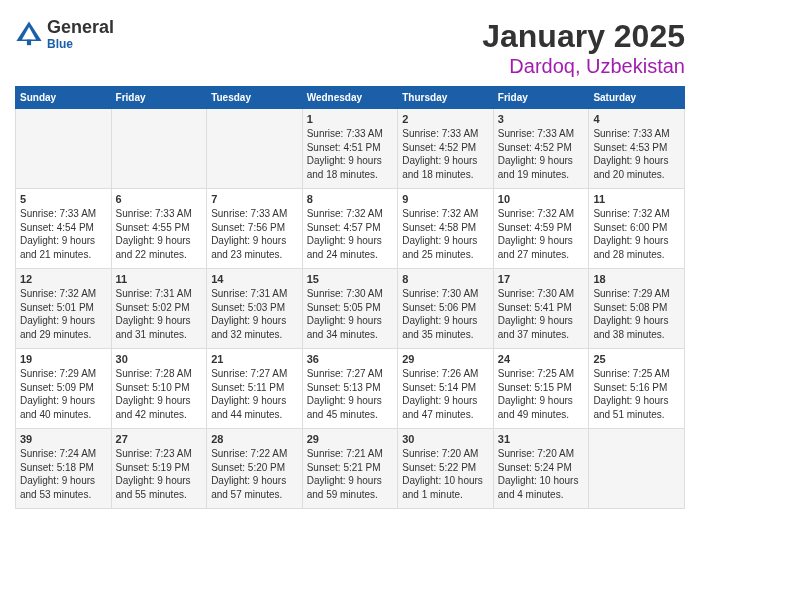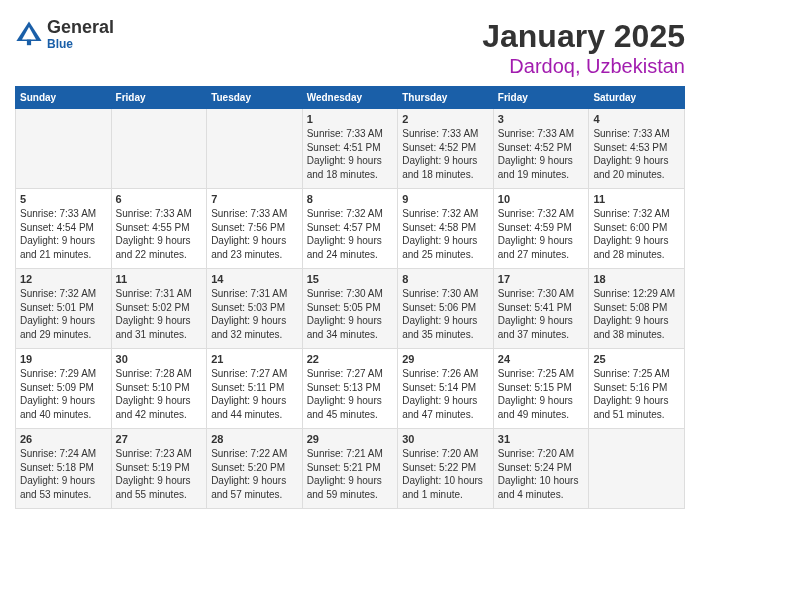--- a/index.html
+++ b/index.html
@@ -257,21 +257,21 @@
           </td>
           <td>
             <span class="day-num">17</span>
             <div class="cell-text">Sunrise: 7:30 AM
 Sunset: 5:41 PM
 Daylight: 9 hours
 and 37 minutes.</div>
           </td>
           <td>
             <span class="day-num">18</span>
-            <div class="cell-text">Sunrise: 12:29 AM
+            <div class="cell-text">Sunrise: 7:29 AM
 Sunset: 5:08 PM
 Daylight: 9 hours
 and 38 minutes.</div>
           </td>
         </tr>
         <tr>
           <td>
             <span class="day-num">19</span>
             <div class="cell-text">Sunrise: 7:29 AM
 Sunset: 5:09 PM
@@ -286,21 +286,21 @@
 and 42 minutes.</div>
           </td>
           <td>
             <span class="day-num">21</span>
             <div class="cell-text">Sunrise: 7:27 AM
 Sunset: 5:11 PM
 Daylight: 9 hours
 and 44 minutes.</div>
           </td>
           <td>
-            <span class="day-num">22</span>
+            <span class="day-num">36</span>
             <div class="cell-text">Sunrise: 7:27 AM
 Sunset: 5:13 PM
 Daylight: 9 hours
 and 45 minutes.</div>
           </td>
           <td>
             <span class="day-num">29</span>
             <div class="cell-text">Sunrise: 7:26 AM
 Sunset: 5:14 PM
 Daylight: 9 hours
@@ -316,21 +316,21 @@
           <td>
             <span class="day-num">25</span>
             <div class="cell-text">Sunrise: 7:25 AM
 Sunset: 5:16 PM
 Daylight: 9 hours
 and 51 minutes.</div>
           </td>
         </tr>
         <tr>
           <td>
-            <span class="day-num">26</span>
+            <span class="day-num">39</span>
             <div class="cell-text">Sunrise: 7:24 AM
 Sunset: 5:18 PM
 Daylight: 9 hours
 and 53 minutes.</div>
           </td>
           <td>
             <span class="day-num">27</span>
             <div class="cell-text">Sunrise: 7:23 AM
 Sunset: 5:19 PM
 Daylight: 9 hours

